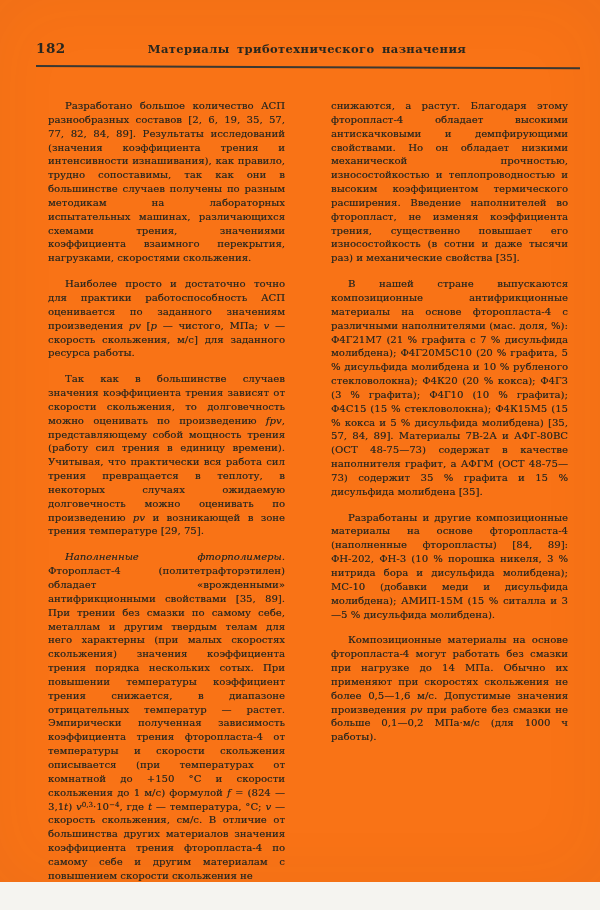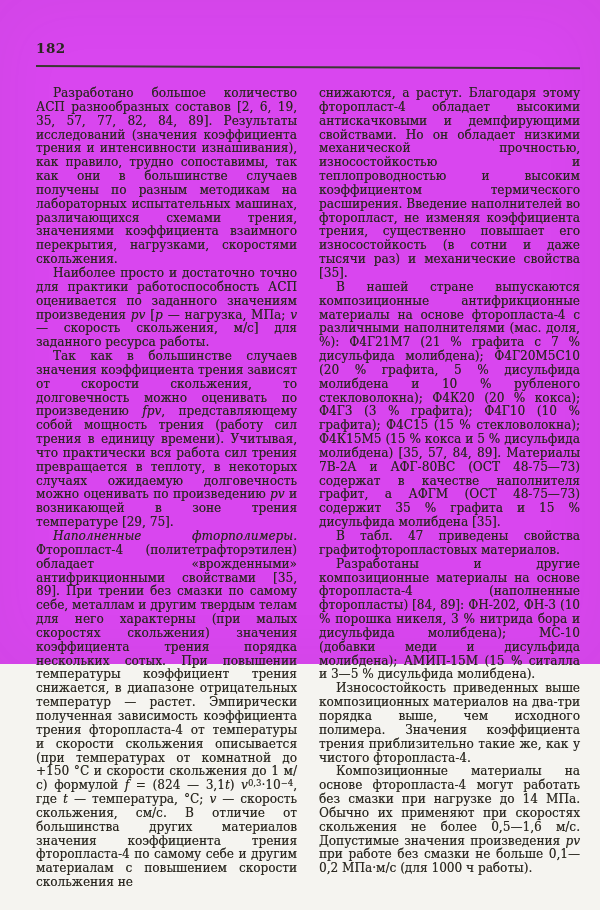--- a/index.html
+++ b/index.html
@@ -5,23 +5,23 @@
   html, body { margin: 0; padding: 0; }
   body {
     width: 600px; height: 910px;
     background: #f5f4f0;
     font-family: "DejaVu Serif", "Liberation Serif", serif;
     color: #29271f;
     overflow: hidden;
   }
   .page {
     position: relative;
-    width: 600px; height: 664px;
+    width: 600px; height: 882px;
     box-sizing: border-box;
-    background: #d946ef;
+    background: #f97316;
     box-shadow: inset 0 0 70px rgba(60,50,30,0.05);
   }
   .page-header {
     position: absolute;
     top: 40px; left: 36px; right: 22px;
     height: 20px;
   }
   .page-number {
     position: absolute; left: 0; top: 0;
     font-size: 13.5px; font-weight: bold;
@@ -40,56 +40,55 @@
     transform: rotate(0.25deg);
     transform-origin: left center;
   }
   .columns {
     position: absolute;
     top: 87px; left: 36px; right: 20px;
     display: flex; gap: 22px;
   }
   .col { flex: 1 1 0; min-width: 0; }
   .para {
-    margin: 0;
-    font-size: 12px;
+    margin: 12px;
+    font-size: 10px;
     line-height: 13.85px;
     text-align: justify;
     letter-spacing: 0.05px;
     text-shadow: 0.25px 0 0 rgba(41,39,31,0.55);
   }
   .para.indent { text-indent: 17px; }
   .it { font-style: italic; }
   sup {
     font-size: 0.7em;
     line-height: 0;
     vertical-align: 0.4em;
   }
 </style>
 </head>
 <body>
 
 <div class="page">
 
   <header class="page-header">
     <span class="page-number">182</span>
+    <span class="running-title">Материалы триботехнического назначения</span>
   </header>
 
   <div class="header-rule"></div>
 
   <main class="columns">
     <section class="col">
       <p class="para indent"><span>Разработано большое количество АСП разнообразных составов [2, 6, 19, 35, 57, 77, 82, 84, 89]. Результаты исследований (значения коэффициента трения и интенсивности изнашивания), как правило, трудно сопоставимы, так как они в большинстве случаев получены по разным методикам на лабораторных испытательных машинах, различающихся схемами трения, значениями коэффициента взаимного перекрытия, нагрузками, скоростями скольжения.</span></p>
-      <p class="para indent"><span>Наиболее просто и достаточно точно для практики работоспособность АСП оценивается по заданного значениям произведения </span><span class="it">pv</span><span> [</span><span class="it">p</span><span> — нагрузка, МПа; </span><span class="it">v</span><span> — скорость скольжения, м/с] для заданного ресурса работы.</span></p>
+      <p class="para indent"><span>Наиболее просто и достаточно точно для практики работоспособность АСП оценивается по заданного значениям произведения </span><span class="it">pv</span><span> [</span><span class="it">p</span><span> — чистого, МПа; </span><span class="it">v</span><span> — скорость скольжения, м/с] для заданного ресурса работы.</span></p>
       <p class="para indent"><span>Так как в большинстве случаев значения коэффициента трения зависят от скорости скольжения, то долговечность можно оценивать по произведению </span><span class="it">fpv</span><span>, представляющему собой мощность трения (работу сил трения в единицу времени). Учитывая, что практически вся работа сил трения превращается в теплоту, в некоторых случаях ожидаемую долговечность можно оценивать по произведению </span><span class="it">pv</span><span> и возникающей в зоне трения температуре [29, 75].</span></p>
       <p class="para indent"><span class="it">Наполненные фторполимеры.</span><span> Фторопласт-4 (политетрафторэтилен) обладает «врожденными» антифрикционными свойствами [35, 89]. При трении без смазки по самому себе, металлам и другим твердым телам для него характерны (при малых скоростях скольжения) значения коэффициента трения порядка нескольких сотых. При повышении температуры коэффициент трения снижается, в диапазоне отрицательных температур — растет. Эмпирически полученная зависимость коэффициента трения фторопласта-4 от температуры и скорости скольжения описывается (при температурах от комнатной до +150 °С и скорости скольжения до 1 м/с) формулой </span><span class="it">f</span><span> = (824 — 3,1</span><span class="it">t</span><span>) </span><span class="it">v</span><sup>0,3</sup><span>·10</span><sup>−4</sup><span>, где </span><span class="it">t</span><span> — температура, °С; </span><span class="it">v</span><span> — скорость скольжения, см/с. В отличие от большинства других материалов значения коэффициента трения фторопласта-4 по самому себе и другим материалам с повышением скорости скольжения не</span></p>
     </section>
     <section class="col">
       <p class="para"><span>снижаются, а растут. Благодаря этому фторопласт-4 обладает высокими антискачковыми и демпфирующими свойствами. Но он обладает низкими механической прочностью, износостойкостью и теплопроводностью и высоким коэффициентом термического расширения. Введение наполнителей во фторопласт, не изменяя коэффициента трения, существенно повышает его износостойкость (в сотни и даже тысячи раз) и механические свойства [35].</span></p>
       <p class="para indent"><span>В нашей стране выпускаются композиционные антифрикционные материалы на основе фторопласта-4 с различными наполнителями (мас. доля, %): Ф4Г21М7 (21 % графита с 7 % дисульфида молибдена); Ф4Г20М5С10 (20 % графита, 5 % дисульфида молибдена и 10 % рубленого стекловолокна); Ф4К20 (20 % кокса); Ф4Г3 (3 % графита); Ф4Г10 (10 % графита); Ф4С15 (15 % стекловолокна); Ф4К15М5 (15 % кокса и 5 % дисульфида молибдена) [35, 57, 84, 89]. Материалы 7В-2А и АФГ-80ВС (ОСТ 48-75—73) содержат в качестве наполнителя графит, а АФГМ (ОСТ 48-75—73) содержит 35 % графита и 15 % дисульфида молибдена [35].</span></p>
-      <p class="para indent"><span>В табл. 47 приведены свойства графитофторопластовых материалов.</span></p>
       <p class="para indent"><span>Разработаны и другие композиционные материалы на основе фторопласта-4 (наполненные фторопласты) [84, 89]: ФН-202, ФН-3 (10 % порошка никеля, 3 % нитрида бора и дисульфида молибдена); МС-10 (добавки меди и дисульфида молибдена); АМИП-15М (15 % ситалла и 3—5 % дисульфида молибдена).</span></p>
-      <p class="para indent"><span>Износостойкость приведенных выше композиционных материалов на два-три порядка выше, чем исходного полимера. Значения коэффициента трения приблизительно такие же, как у чистого фторопласта-4.</span></p>
       <p class="para indent"><span>Композиционные материалы на основе фторопласта-4 могут работать без смазки при нагрузке до 14 МПа. Обычно их применяют при скоростях скольжения не более 0,5—1,6 м/с. Допустимые значения произведения </span><span class="it">pv</span><span> при работе без смазки не больше 0,1—0,2 МПа·м/с (для 1000 ч работы).</span></p>
     </section>
   </main>
 
 </div>
 
 </body></html>

